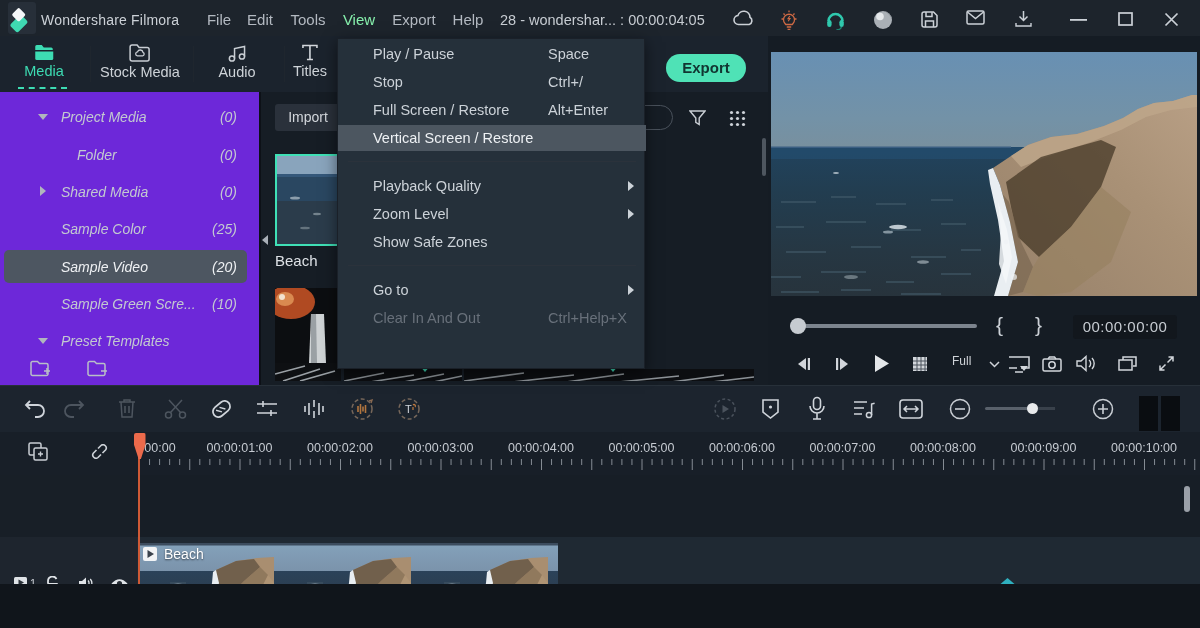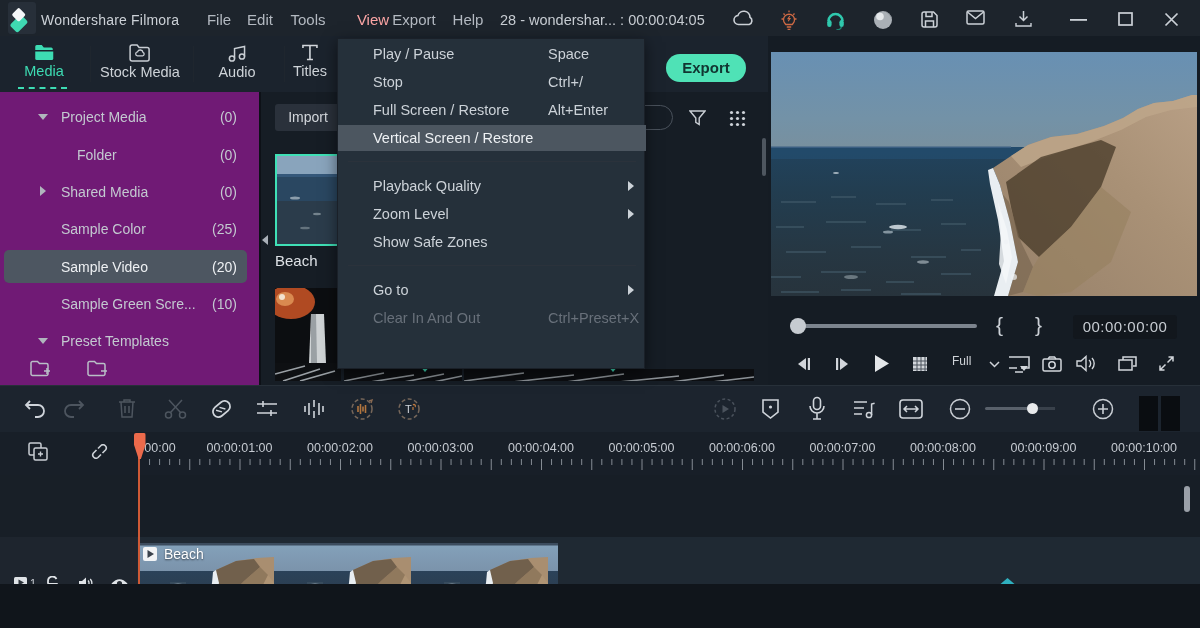--- a/index.html
+++ b/index.html
@@ -18,21 +18,21 @@
 
   
   #tabrow { position:absolute; left:0; top:36px; width:768px; height:56px; background:#1b232d; }
   .tab { position:absolute; top:36px; height:56px; text-align:center; transform:translateX(-50%); color:#ced3d8; font-size:14.5px; }
   .tab .ticon { display:block; margin:8px auto 2px; }
   #tab-media { color:#3ddcb3; }
   #media-underline { position:absolute; left:18px; top:87px; width:49px; border-top:2px dashed #3ddcb3; }
   #exportbtn { position:absolute; left:666px; top:54px; width:80px; height:28px; background:#4fe2b6; border-radius:14px; color:#113531; font-size:15px; font-weight:bold; text-align:center; line-height:28px; }
 
   
-  #sidebar { position:absolute; left:0; top:92px; width:259px; height:298px; background:#701a75; }
+  #sidebar { position:absolute; left:0; top:92px; width:259px; height:298px; background:#6d28d9;font-style:italic; }
   #sidebar-divider { position:absolute; left:259px; top:92px; width:2px; height:298px; background:#0d1117; }
   .sitem { position:absolute; left:0; width:259px; height:28px; line-height:28px; font-size:14px; color:#c3c9d0; }
   .sitem .lbl { position:absolute; left:61px; }
   .sitem .lbl2 { position:absolute; left:77px; }
   .sitem .cnt { position:absolute; right:22px; }
   .tri-d { position:absolute; left:38px; top:11px; width:0; height:0; border-left:5px solid transparent; border-right:5px solid transparent; border-top:6px solid #b0b6bd; }
   .tri-r { position:absolute; left:40px; top:8px; width:0; height:0; border-top:5px solid transparent; border-bottom:5px solid transparent; border-left:6px solid #b0b6bd; }
   #selrow { position:absolute; left:4px; top:158px; width:243px; height:33px; background:#4d5661; border-radius:5px; }
 
   
@@ -92,21 +92,21 @@
   <div id="titlebar"></div>
   <div id="logobox"></div>
   <svg class="abs" style="left:10px;top:7px" width="24" height="26" viewBox="0 0 24 26">
     <rect x="3.4" y="8.9" width="11" height="15.6" rx="2.5" transform="rotate(45 8.9 16.7)" fill="#3fd9b2"></rect>
     <rect x="3.6" y="2.6" width="10.2" height="10.2" rx="1.8" transform="rotate(-45 8.7 7.7)" fill="#f4f6f8"></rect>
   </svg>
   <div id="apptitle">Wondershare Filmora</div>
   <div class="menuitem" style="left:219px">File</div>
   <div class="menuitem" style="left:260px">Edit</div>
   <div class="menuitem" style="left:308px">Tools</div>
-  <div class="menuitem" style="left:373px;color:#fca5a5">View</div>
+  <div class="menuitem" style="left:359px;color:#86efac">View</div>
   <div class="menuitem" style="left:414px">Export</div>
   <div class="menuitem" style="left:468px">Help</div>
   <div id="doctitle">28 - wondershar... : 00:00:04:05</div>
 
   <svg class="tbicon" style="left:733px" width="22" height="16" viewBox="0 0 22 16">
     <path d="M5.5 14.5 a4.5 4.5 0 0 1 -0.6 -8.96 A6.2 6.2 0 0 1 17 7.3 a4 4 0 0 1 -0.8 7.2 Z" fill="none" stroke="#ccd1d7" stroke-width="1.6"></path>
   </svg>
   <svg class="tbicon" style="left:780px" width="18" height="21" viewBox="0 0 18 21">
     <g stroke="#cf6a44" stroke-width="1.3" fill="none">
       <path d="M5 13.5 a5.5 5.5 0 1 1 8 0 l-0.8 1 h-6.4 Z"></path>
@@ -733,21 +733,21 @@
       </div>
     <div class="mitem" style="top:189px">
         <span class="ml">Show Safe Zones</span>
       </div>
     <div class="mitem" style="top:237px">
         <span class="ml">Go to</span>
         <span class="marrow"></span>
       </div>
     <div class="mitem dis" style="top:265px">
         <span class="ml">Clear In And Out</span>
-        <span class="ms">Ctrl+Preset+X</span>
+        <span class="ms">Ctrl+Help+X</span>
       </div>
   </div>
 
   <div id="ph-line"></div>
   <div id="ph-handle"></div>
 
   <div id="uptodown">
     <svg width="200" height="50" viewBox="0 0 200 50">
       <g fill="#2fb0bf">
         <path d="M17.5 3 L24.5 9 L17.5 15 L10.5 9 Z"></path>

